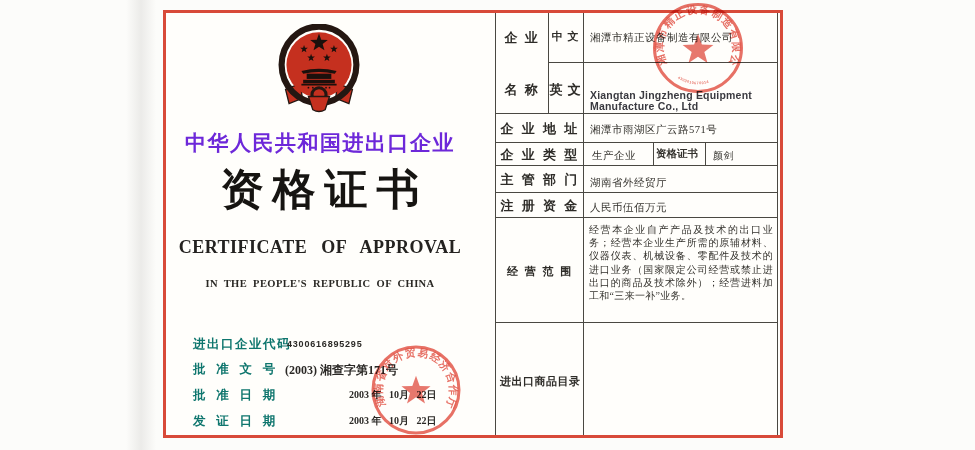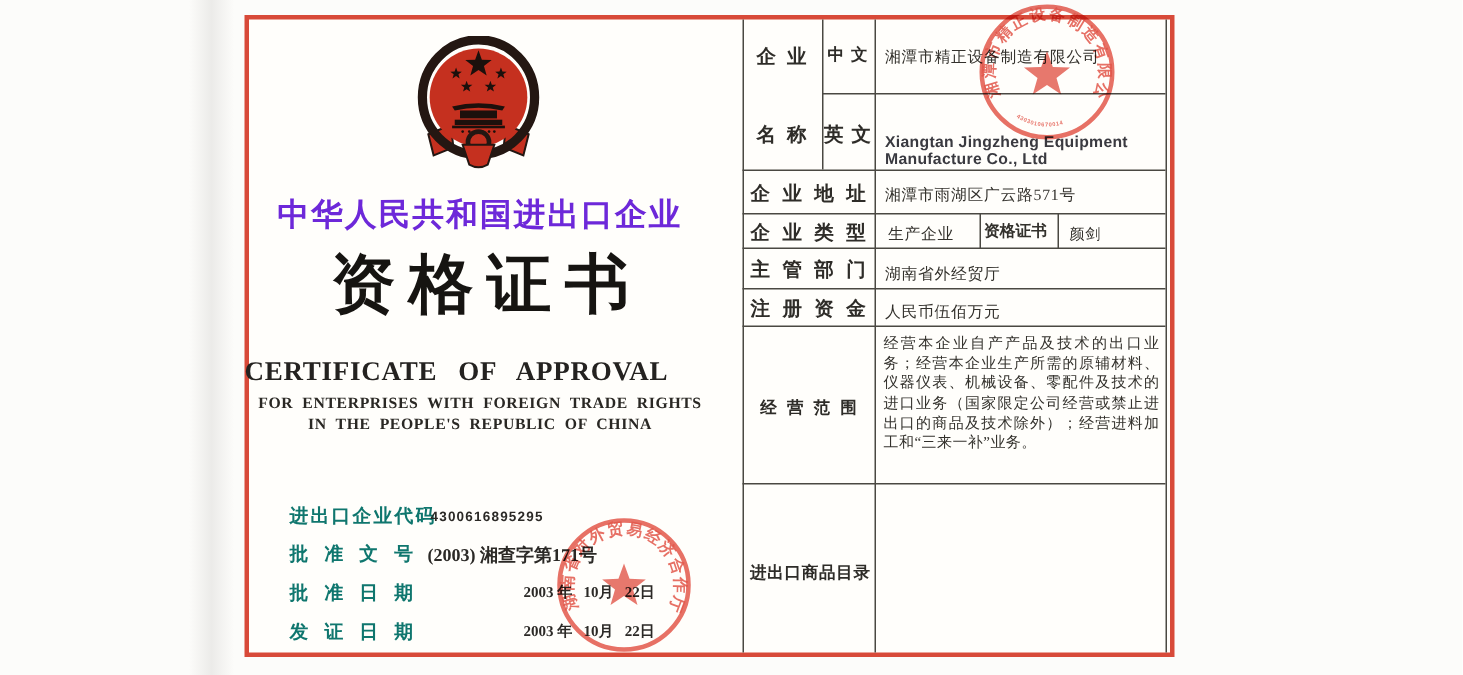--- a/index.html
+++ b/index.html
@@ -15,21 +15,21 @@
   
   .frame{position:absolute;left:163px;top:10px;width:620px;height:428px;
     box-sizing:border-box;border:3px solid #d84a39;background:#fffefb;}
   
   .ln{position:absolute;background:#4a4842;}
   
   .t-cn1{position:absolute;left:168px;top:129px;width:304px;text-align:center;
     font-size:21px;font-weight:600;letter-spacing:1.5px;color:#6d28d9;white-space:nowrap;}
   .t-cn2{position:absolute;left:168px;top:161px;width:304px;text-align:center;
     font-size:43px;font-weight:700;letter-spacing:9px;text-indent:9px;color:#161411;white-space:nowrap;}
-  .t-en{position:absolute;left:163px;top:237px;width:314px;text-align:left;
+  .t-en{position:absolute;left:163px;top:237px;width:314px;text-align:center;
     font-size:18px;font-weight:700;letter-spacing:0.5px;word-spacing:9px;color:#242220;white-space:nowrap;}
   .s-en{position:absolute;left:163px;width:314px;text-align:center;
     font-size:10.5px;font-weight:700;letter-spacing:0.4px;word-spacing:3px;color:#2a2824;white-space:nowrap;}
   .s1{top:264px}.s2{top:278px}
   .f-label{position:absolute;left:193px;font-size:12.5px;font-weight:600;
     white-space:pre;letter-spacing:1.5px;color:#0f766e;}
   .f-value{position:absolute;font-weight:700;white-space:pre;color:#2b2926;}
   .fl0{top:336px}.fl1{top:361px}.fl2{top:387px}.fl3{top:413px}
   .fv0{left:287px;top:339px;font-size:9px;font-family:"Liberation Sans","DejaVu Sans",sans-serif;letter-spacing:0.8px;}
   .fv1{left:285px;top:362px;font-size:12px;}
@@ -83,21 +83,20 @@
     </g>
 
     <circle cx="50" cy="80" r="8" fill="none" stroke="#241712" stroke-width="3.5"></circle>
 
     <path d="M38,82 L62,82 L57,97 Q50,101 43,97 Z" fill="#c5301f" stroke="#241712" stroke-width="1.5"></path>
   </svg>
 
   <div class="t-cn1">中华人民共和国进出口企业</div>
   <div class="t-cn2">资格证书</div>
   <div class="t-en">CERTIFICATE OF APPROVAL</div>
-  <div class="s-en s1">FOR ENTERPRISES WITH FOREIGN TRADE RIGHTS</div>
   <div class="s-en s2">IN THE PEOPLE'S REPUBLIC OF CHINA</div>
 
   <div class="f-label fl0">进出口企业代码</div>
   <div class="f-value fv0">4300616895295</div>
   <div class="f-label fl1">批  准  文  号</div>
   <div class="f-value fv1">(2003) 湘查字第171号</div>
   <div class="f-label fl2">批  准  日  期</div>
   <div class="f-value fv2">2003 年   10月   22日</div>
   <div class="f-label fl3">发  证  日  期</div>
   <div class="f-value fv3">2003 年   10月   22日</div>

